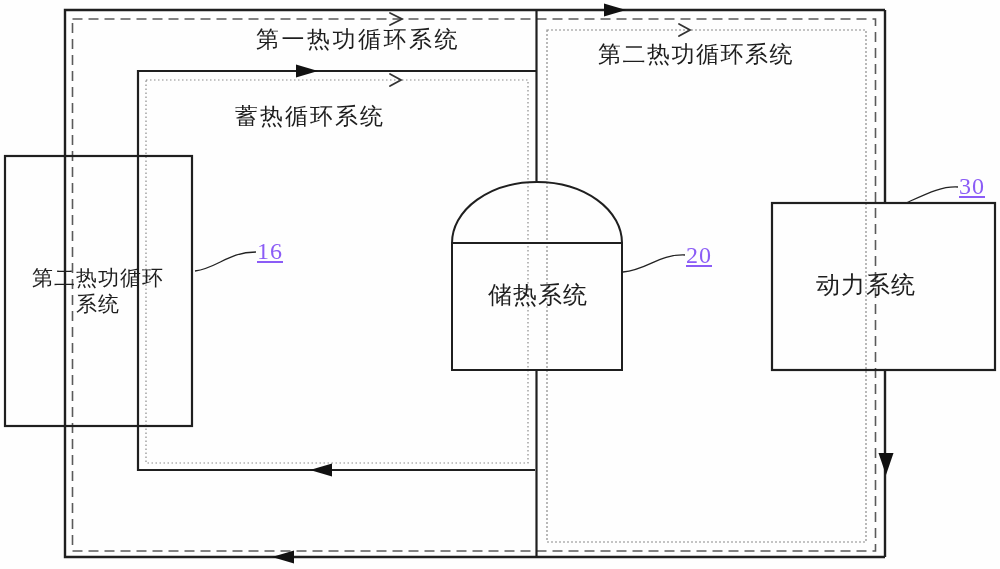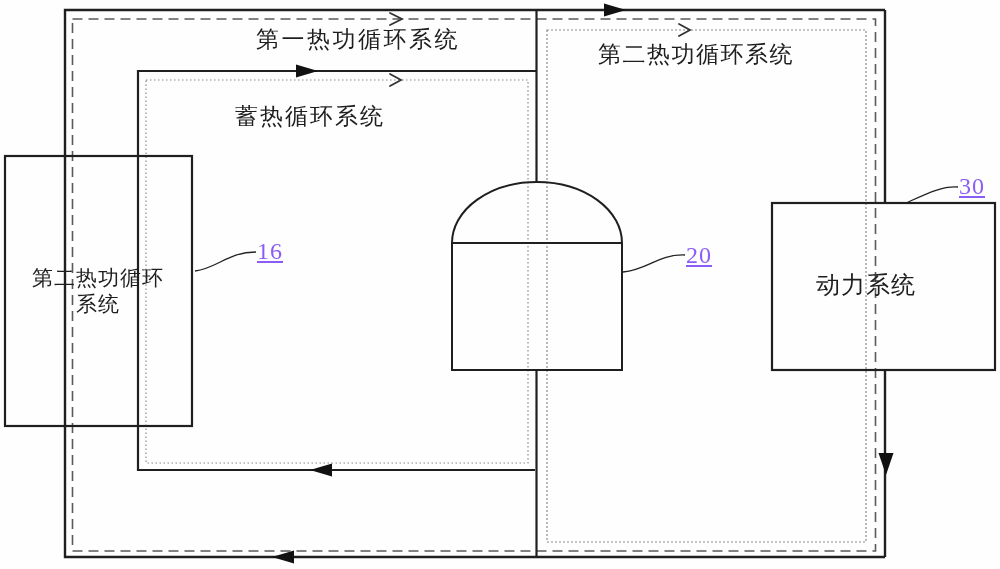--- a/index.html
+++ b/index.html
@@ -96,20 +96,21 @@
   </svg>
 
   <div class="lbl lbl-first">第一热功循环系统</div>
 
   <div class="lbl lbl-storagec">蓄热循环系统</div>
 
   <div class="lbl lbl-second">第二热功循环系统</div>
 
   <div class="lbl lbl-collector">第二热功循环系统</div>
 
+  <div class="lbl lbl-tank">储热系统</div>
 
   <div class="lbl lbl-power">动力系统</div>
 
   <div class="refnum ref-10">16</div>
 
   <div class="refnum ref-20">20</div>
 
   <div class="refnum ref-30">30</div>
 
 </div>

